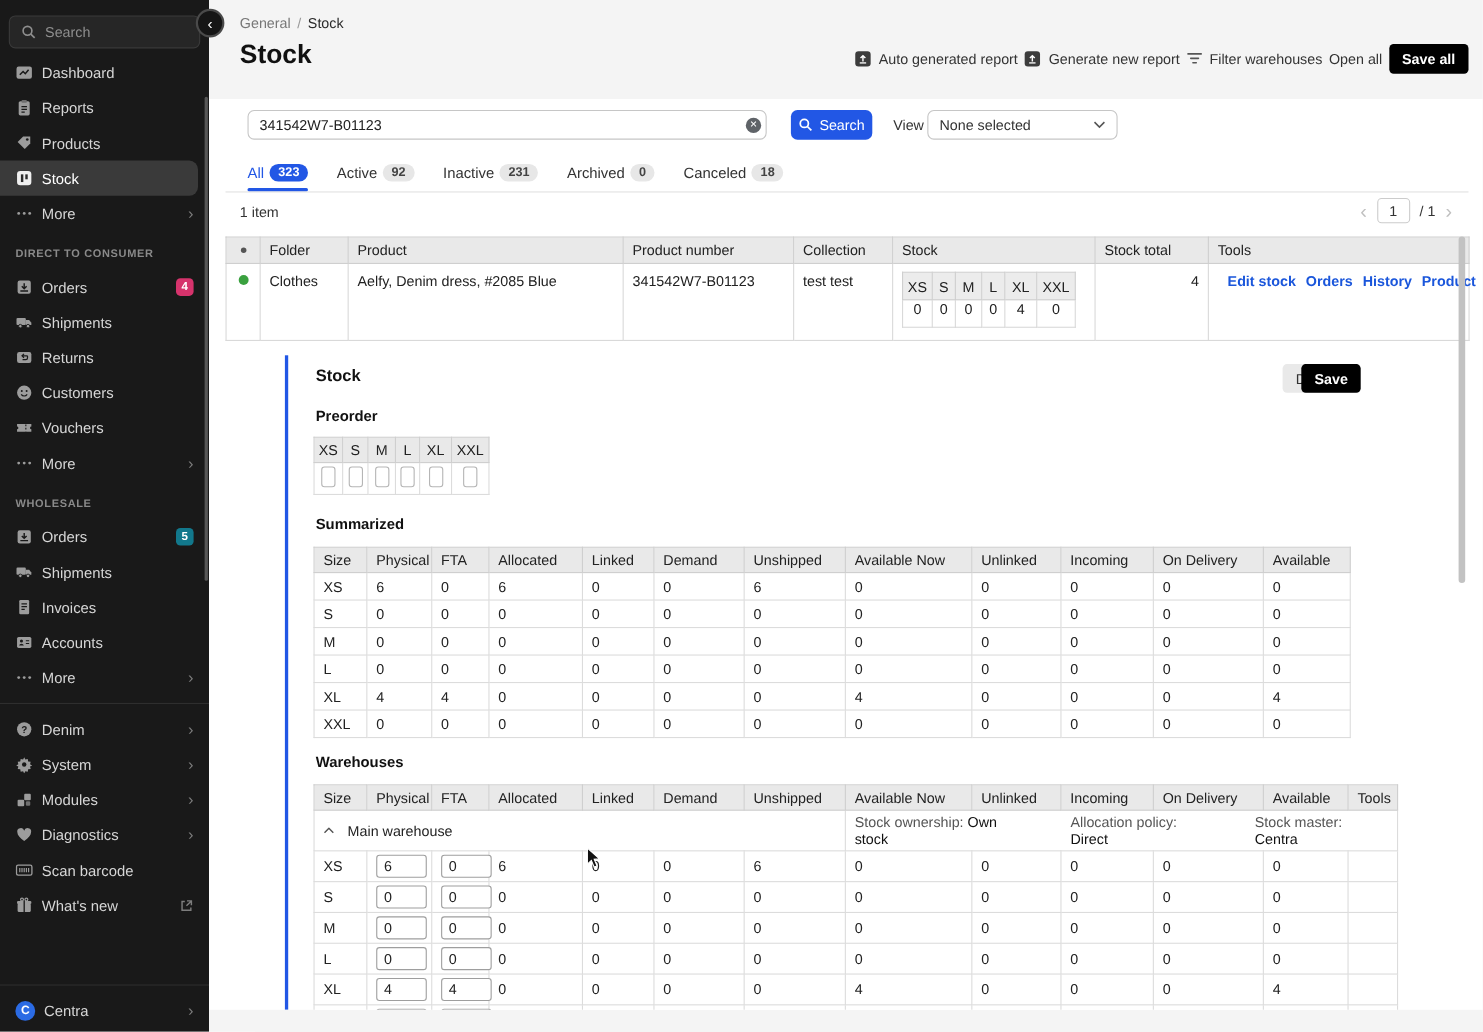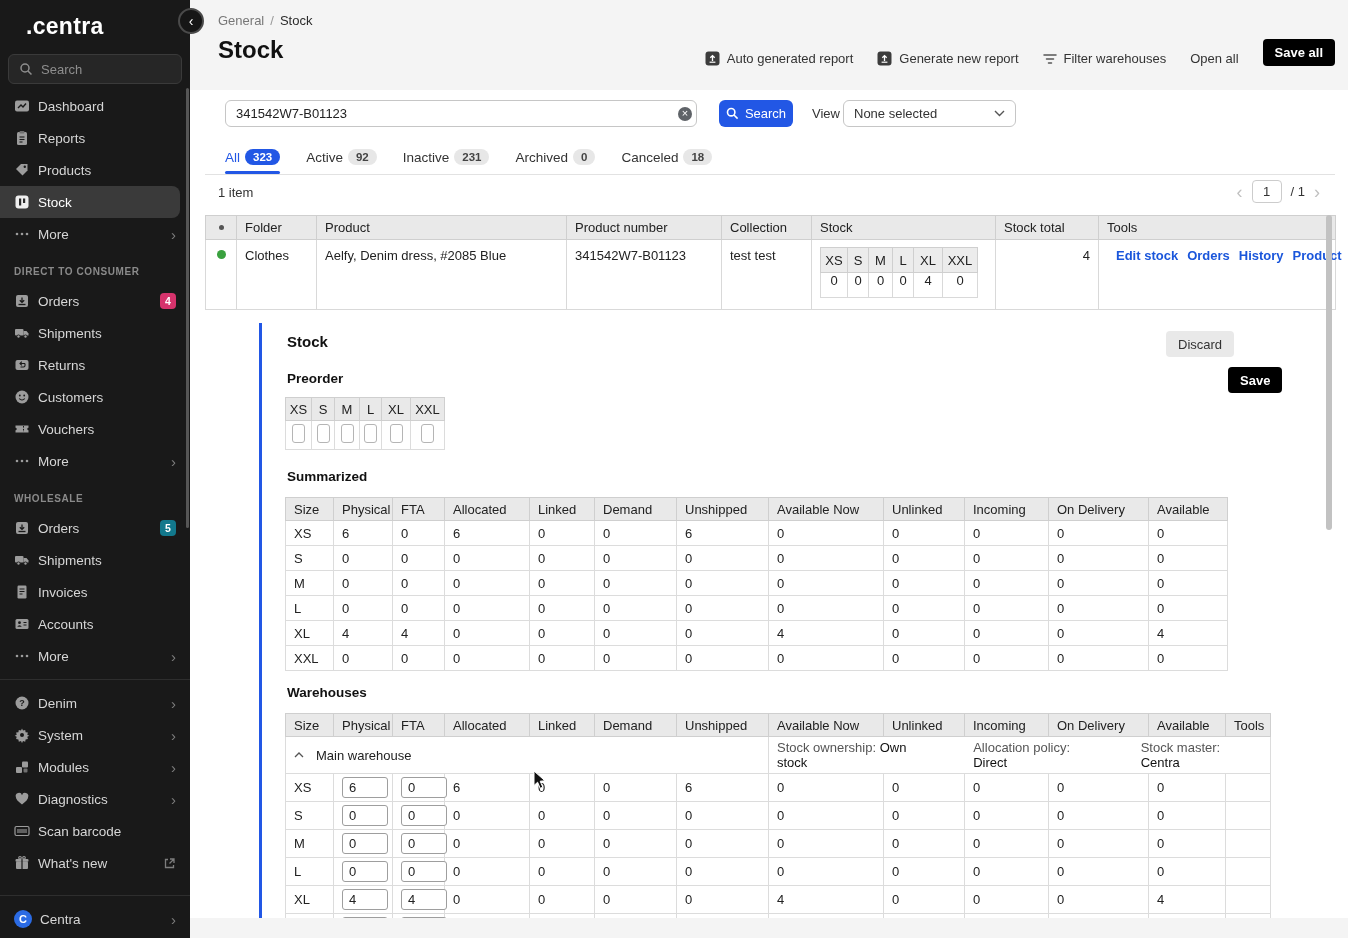--- a/index.html
+++ b/index.html
@@ -25,21 +25,21 @@
   .org-badge { width:18px; height:18px; border-radius:50%; background:#2b6be4; color:#fff; font-size:11px; font-weight:bold; display:flex; align-items:center; justify-content:center; flex:0 0 18px; }
   .side-thumb { position:absolute; right:1px; top:88px; width:3px; height:440px; background:#565656; border-radius:2px; }
   .collapse-btn { position:absolute; left:178px; top:8px; width:26px; height:26px; border-radius:50%; background:#161616; border:2px solid #4a4a4a; color:#fff; display:flex; align-items:center; justify-content:center; font-size:14px; z-index:9; cursor:pointer; }
 
   
   .main { position:absolute; left:190px; top:0; width:1158px; height:938px; }
   .breadcrumb { position:absolute; left:28px; top:13px; font-size:13px; color:#777; }
   .breadcrumb .sep { color:#999; margin:0 6px; }
   .breadcrumb .cur { color:#2b2b2b; }
   .page-title { position:absolute; left:28px; top:36px; font-size:24px; font-weight:bold; color:#111; }
-  .actions { position:absolute; right:13px; top:40px; height:26px; display:flex; align-items:flex-end; gap:24px; font-size:13px; color:#333; }
+  .actions { position:absolute; right:13px; top:40px; height:26px; display:flex; align-items:center; gap:6px; font-size:13px; color:#333; }
   .act-btn { display:flex; align-items:center; gap:7px; cursor:pointer; }
   .btn-green { background:#000000; color:#fff; border:none; border-radius:4px; padding:6px 12px; font-size:13px; font-family:inherit; cursor:pointer;font-weight:bold; }
 
   .panel { position:absolute; left:0; right:0; top:90px; bottom:20px; background:#fff; overflow:hidden; }
 
   .search-input { position:absolute; left:35px; top:10px; width:472px; height:27px; border:1px solid #c6c6c6; border-radius:6px; font-size:13px; padding:0 30px 0 10px; color:#222; font-family:inherit; background:#fff; }
   .clear-btn { position:absolute; left:488px; top:17px; width:14px; height:14px; border-radius:50%; background:#5f6368; color:#fff; font-size:11px; line-height:13px; text-align:center; cursor:pointer; }
   .search-btn { position:absolute; left:529px; top:10px; width:74px; height:27px; background:#2257e5; border:none; border-radius:6px; color:#fff; font-size:13px; font-family:inherit; display:flex; align-items:center; justify-content:center; gap:6px; cursor:pointer; }
   .view-label { position:absolute; left:622px; top:16px; font-size:13px; color:#333; }
   .view-select { position:absolute; left:653px; top:10px; width:173px; height:27px; border:1px solid #c6c6c6; border-radius:6px; background:#fff; font-size:13px; color:#333; display:flex; align-items:center; justify-content:space-between; padding:0 10px; cursor:pointer; }
@@ -67,21 +67,21 @@
   .minitable th { background:#ececec; border:1px solid #cfcfcf; font-weight:normal; padding:0; height:25px; text-align:center; }
   .minitable td { border:1px solid #d9d9d9; height:25px; text-align:center; padding:0; }
   .tools-cell { text-align:right; }
   .tools-cell a { color:#1a56db; text-decoration:none; font-weight:bold; margin-left:9px; white-space:nowrap; }
   .r { text-align:right; }
 
   
   .detail-border { position:absolute; left:69px; top:233px; width:3px; bottom:0; background:#2257e5; }
   .d-title { position:absolute; left:97px; top:243px; font-size:15px; font-weight:bold; color:#111; }
   .btn-discard { position:absolute; left:976px; top:241px; height:26px; background:#e9e9e9; border:none; border-radius:4px; color:#333; font-size:13px; padding:0 12px; font-family:inherit; cursor:pointer; }
-  .btn-save { position:absolute; left:1038px; top:241px; height:26px; padding:0 12px;margin-top:36px; }
+  .btn-save { position:absolute; left:993px; top:241px; height:26px; padding:0 12px; }
   .d-sub { position:absolute; font-size:13.5px; font-weight:bold; color:#111; }
   .stable { position:absolute; background:#fff; border:1px solid #c9c9c9; }
   .stable th { background:#e9e9e9; border:1px solid #cfcfcf; font-weight:normal; text-align:left; padding:3px 8px; height:23px; color:#222; }
   .stable td { border:1px solid #dcdcdc; padding:3px 8px; height:25px; color:#222; }
   .pre-table td { text-align:center; padding:3px; height:27px; }
   .pre-table th { text-align:center; padding:3px 2px; }
   .mini-input { width:13px; height:19px; border:1px solid #b5b5b5; border-radius:3px; background:#fff; display:inline-block; }
   .wh-row td { border:1px solid #dcdcdc; }
   .wh-name-row td { border:1px solid #dcdcdc; border-left:1px solid #dcdcdc; height:32px; }
   .wh-name { display:flex; align-items:center; gap:12px; font-size:13px; color:#222; }
@@ -94,21 +94,20 @@
   .footer { position:absolute; left:190px; right:0; bottom:0; height:20px; background:#f0f0f0; border-top:1px solid #ddd; display:flex; align-items:center; padding-left:28px; font-size:11.5px; color:#444; }
   .content-thumb { position:absolute; left:1326px; top:215px; width:6px; height:315px; background:#c2c2c2; border-radius:3px; z-index:8; }
   .cursor { position:absolute; left:533px; top:770px; z-index:99; pointer-events:none; }
 
   svg { display:block; }
 </style>
 </head>
 <body>
 
 <div class="sidebar">
-  <div class="logo">.centra</div>
 
   <div class="side-search">
     <span class="icn">
       <svg width="14" height="14" viewBox="0 0 14 14">
           <circle cx="6" cy="6" r="4" fill="none" stroke="#8e8e8e" stroke-width="1.5"></circle>
           <line x1="9" y1="9" x2="12.5" y2="12.5" stroke="#8e8e8e" stroke-width="1.5"></line>
         </svg>
     </span>
     <input placeholder="Search" style="">
   </div>

